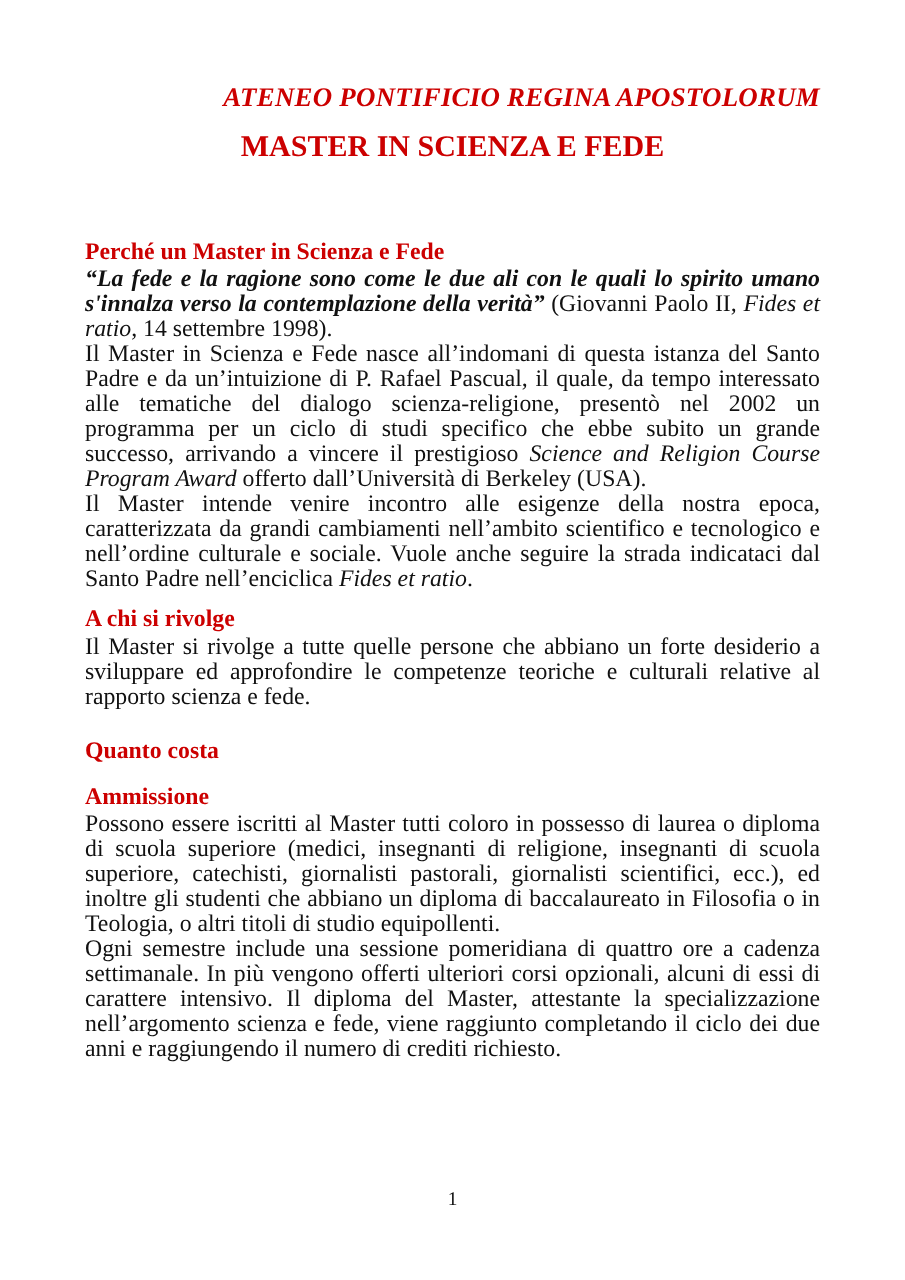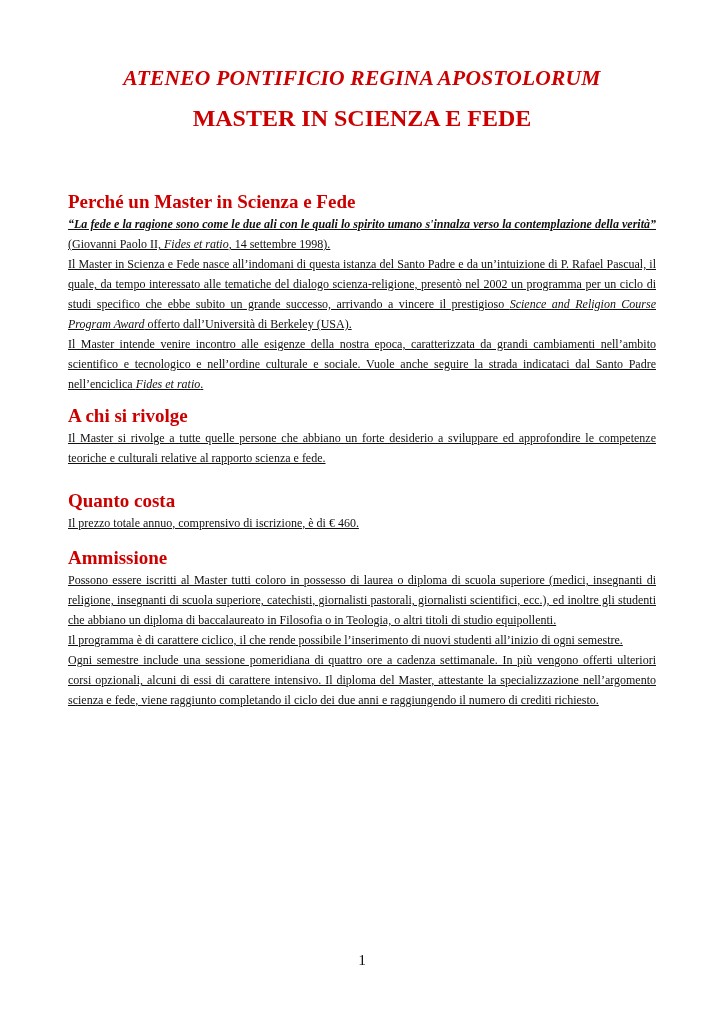--- a/index.html
+++ b/index.html
@@ -25,20 +25,21 @@
   }
   .doc-header { text-align: center; }
   .title-institution {
     margin: 0;
     color: var(--accent);
     font-size: 21.5px;
     line-height: 24px;
     font-weight: bold;
     font-style: italic;
     letter-spacing: 0.2px;
+    text-align: right;
   }
   .title-program {
     margin: 16px 0 0 0;
     color: var(--accent);
     font-size: 24px;
     line-height: 24px;
     font-weight: bold;
   }
   .subtitle {
     margin: 26px 0 0 0;
@@ -54,25 +55,24 @@
     line-height: 24px;
     font-weight: bold;
   }
   .h-perche    { margin-top: 60px; }
   .h-rivolge   { margin-top: 10px; }
   .h-costa     { margin-top: 21px; }
   .h-ammis     { margin-top: 13px; }
   .h-dura      { margin-top: 23px; }
   p.body-par {
     margin: 0;
-    font-size: 12px;
+    font-size: 19px;
     line-height: 20px;
     text-align: justify;
     color: var(--text);
-    text-decoration: underline;
   }
   .quote-par       { margin-top: 14px; }
   .quote-run       { font-weight: bold; font-style: italic; }
   .par-master      { margin-top: 7px; }
   .par-intende     { margin-top: 0; }
   .par-rivolge     { margin-top: 12px; }
   .par-costa       { margin-top: 0; }
   .par-ammis       { margin-top: 14px; }
   .par-dura1       { margin-top: 0; }
   .par-dura2       { margin-top: 3px; }
@@ -106,30 +106,28 @@
     <p class="body-par par-intende"><span>Il Master intende venire incontro alle esigenze della nostra epoca, caratterizzata da grandi cambiamenti nell’ambito scientifico e tecnologico e nell’ordine culturale e sociale. Vuole anche seguire la strada indicataci dal Santo Padre nell’enciclica </span><em class="it-run">Fides et ratio</em><span>.</span></p>
   </section>
 
   <section>
     <h3 class="sec-heading h-rivolge">A chi si rivolge</h3>
     <p class="body-par par-rivolge"><span>Il Master si rivolge a tutte quelle persone che abbiano un forte desiderio a sviluppare ed ap­profondire le competenze teoriche e culturali relative al rapporto scienza e fede.</span></p>
   </section>
 
   <section>
     <h3 class="sec-heading h-costa">Quanto costa</h3>
-    <p class="body-par par-costa"><span>Il prezzo totale annuo, comprensivo di iscrizione, è di € 460.</span></p>
   </section>
 
   <section>
     <h3 class="sec-heading h-ammis">Ammissione</h3>
     <p class="body-par par-ammis"><span>Possono essere iscritti al Master tutti coloro in possesso di laurea o diploma di scuola supe­riore (medici, insegnanti di religione, insegnanti di scuola superiore, catechisti, giornalisti pastorali, giornalisti scientifici, ecc.), ed inoltre gli studenti che abbiano un diploma di bac­calaureato in Filosofia o in Teologia, o altri titoli di studio equipollenti.</span></p>
   </section>
 
   <section>
-    <p class="body-par par-dura2"><span>Il programma è di carattere ciclico, il che rende possibile l’inserimento di nuovi studenti all’inizio di ogni semestre.</span></p>
     <p class="body-par par-dura3"><span>Ogni semestre include una sessione pomeridiana di quattro ore a cadenza settimanale. In più vengono offerti ulteriori corsi opzionali, alcuni di essi di carattere intensivo. Il diploma del Master, attestante la specializzazione nell’argomento scienza e fede, viene raggiunto com­pletando il ciclo dei due anni e raggiungendo il numero di crediti richiesto.</span></p>
   </section>
 
   <footer class="doc-footer">
     <span>1</span>
   </footer>
 
 </div>
 
 </body></html>

